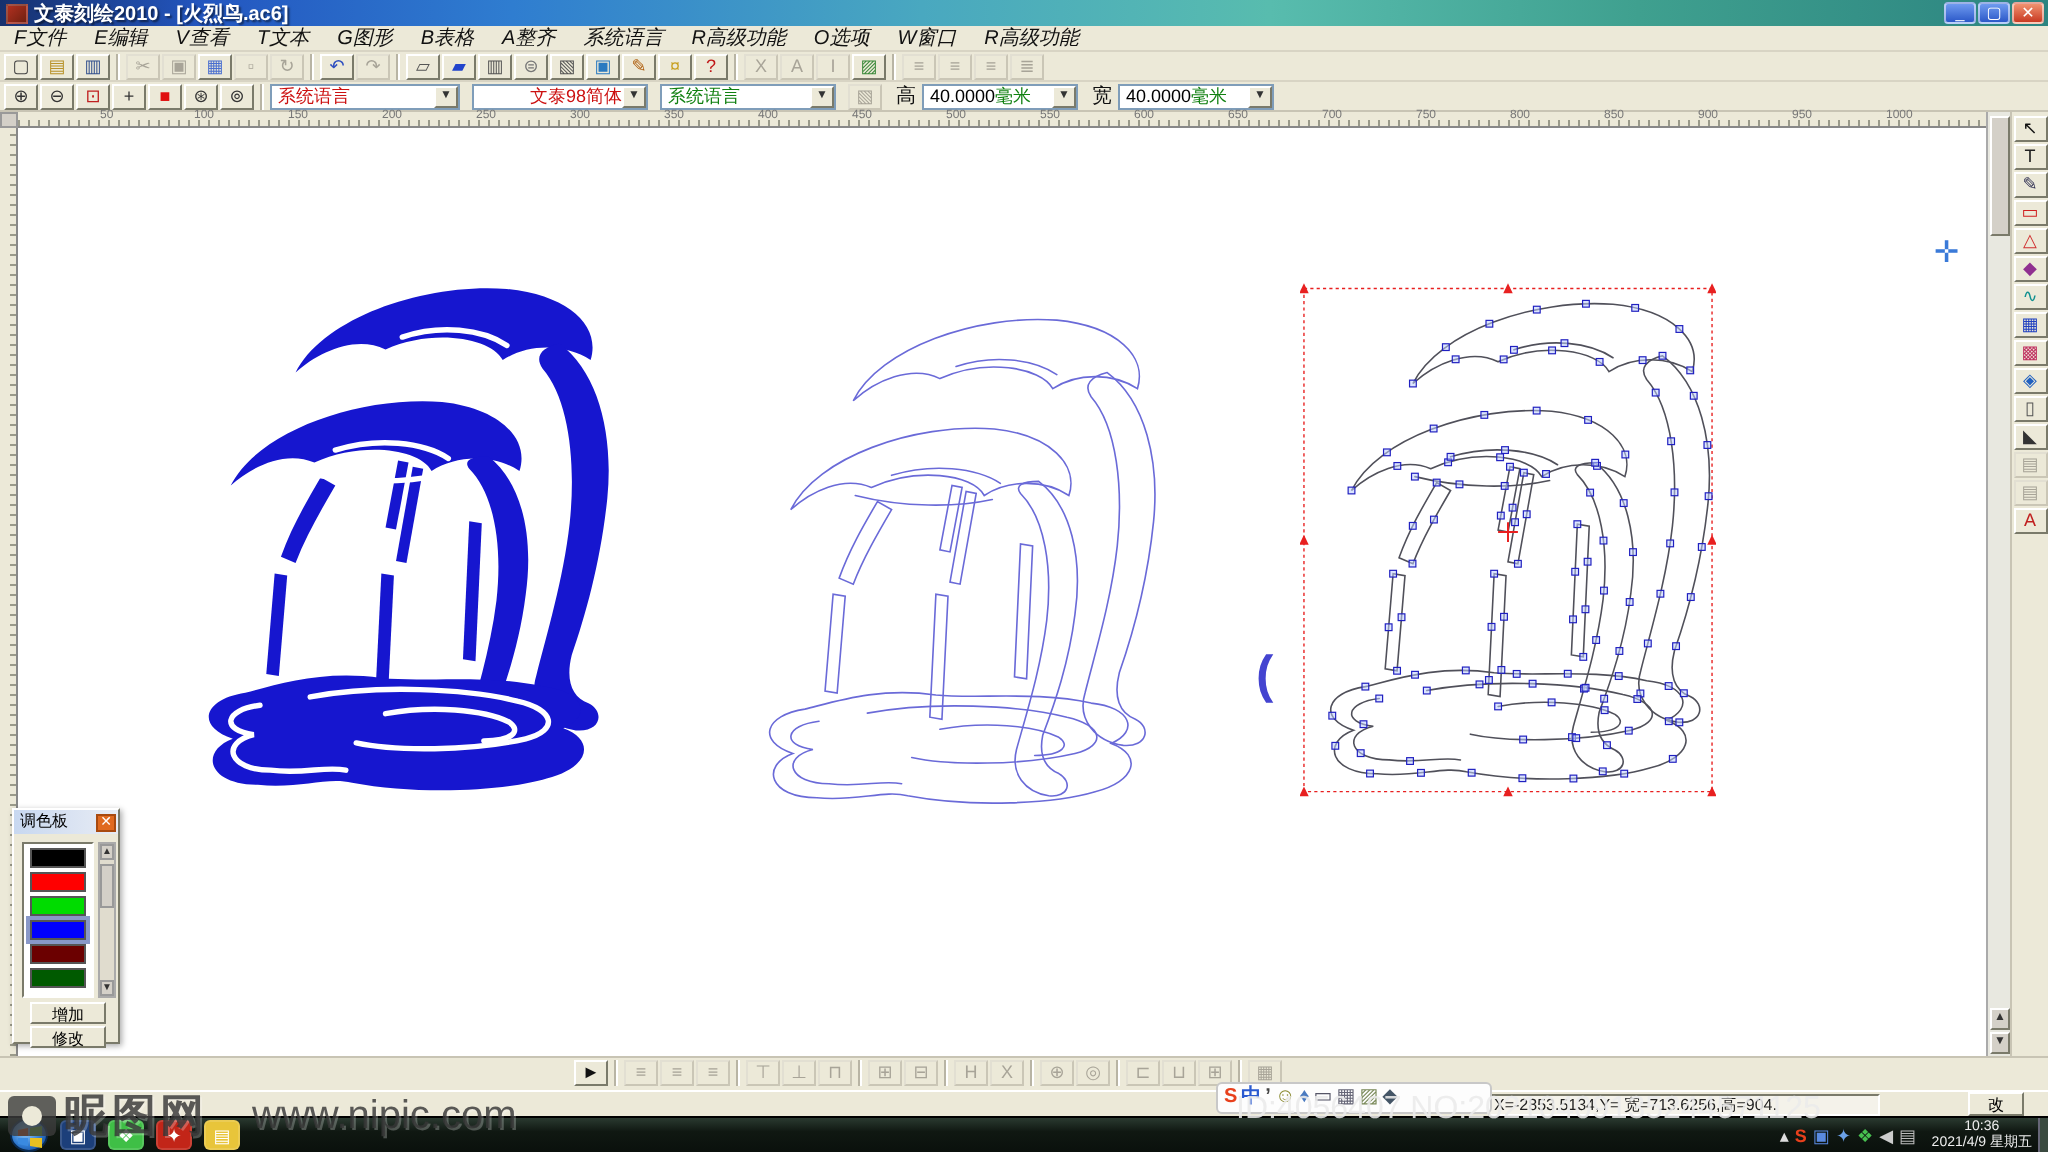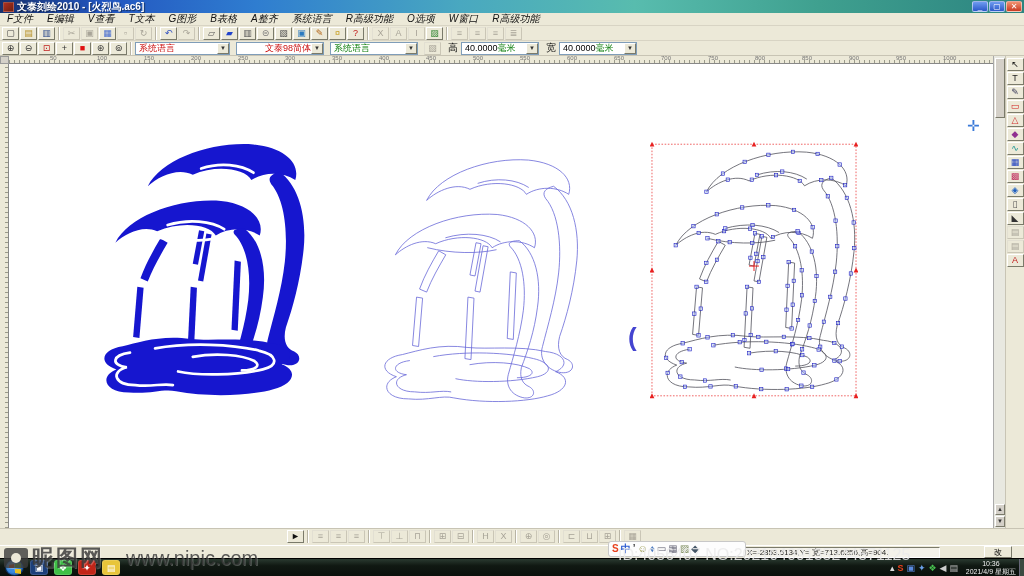--- a/index.html
+++ b/index.html
@@ -512,20 +512,43 @@
         <span class="tray-ic" style="color: rgb(204, 204, 204);">◀</span>
         <span class="tray-ic" style="color: rgb(187, 187, 187);">▤</span>
       </div>
     <div id="clock">
       <div>10:36</div>
       <div>2021/4/9 星期五</div>
     </div>
     <div id="show-desktop"></div>
   </div>
 
+  <div id="palette-panel">
+    <div id="palette-title">
+      <span>调色板</span>
+      <span id="palette-close">✕</span>
+    </div>
+    <div id="swatch-list">
+        <div class="swatch" style="background: rgb(0, 0, 0);"></div>
+        <div class="swatch" style="background: rgb(255, 0, 0);"></div>
+        <div class="swatch" style="background: rgb(0, 220, 0);"></div>
+        <div class="swatch sel" style="background: rgb(0, 0, 255);"></div>
+        <div class="swatch" style="background: rgb(107, 0, 0);"></div>
+        <div class="swatch" style="background: rgb(0, 90, 0);"></div>
+      </div>
+    <div id="swatch-scroll">
+      <div class="ssb" style="top:0;">▲</div>
+      <div class="ssb" style="top:10px;height:22px;"></div>
+      <div class="ssb" style="bottom:0;">▼</div>
+    </div>
+
+    <button class="pbtn" style="top:96px;" id="add-button">增加</button>
+
+  <button class="pbtn" style="top: 108px;">修改</button>
+    </div>
 
   <div id="nipic-wm">
     <div id="nipic-cam"></div>
     <span id="nipic-site">昵图网</span>
     <span id="nipic-url">www.nipic.com</span>
   </div>
   <div id="id-wm">ID:4056407 NO:20210409135244571125</div>
 
 </div>
 

